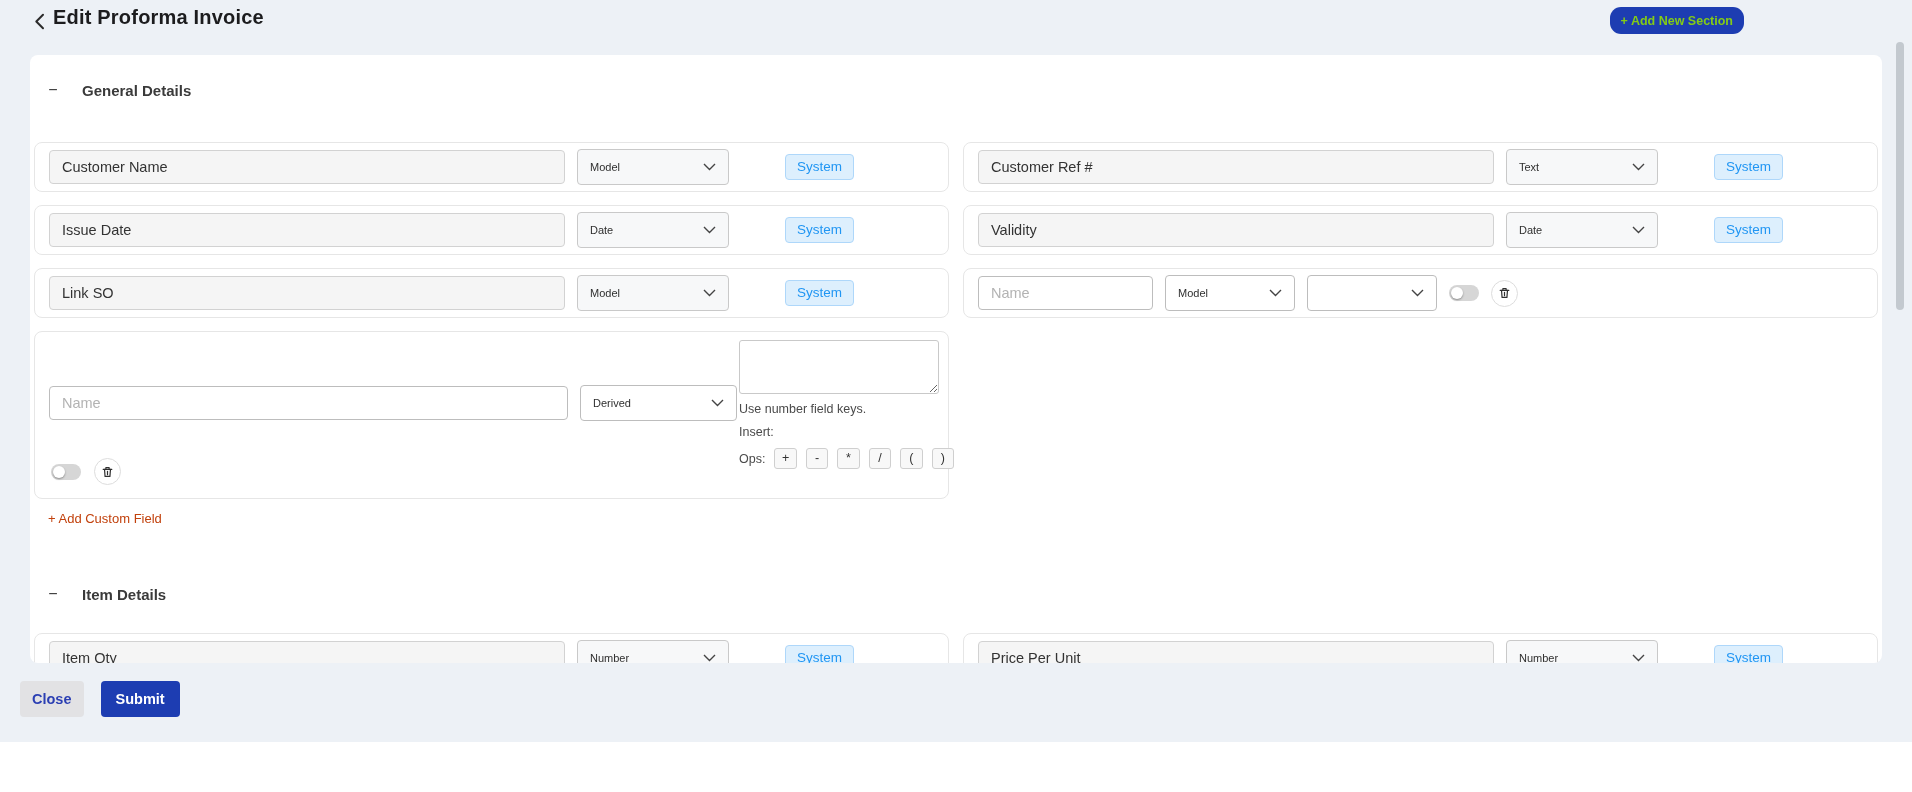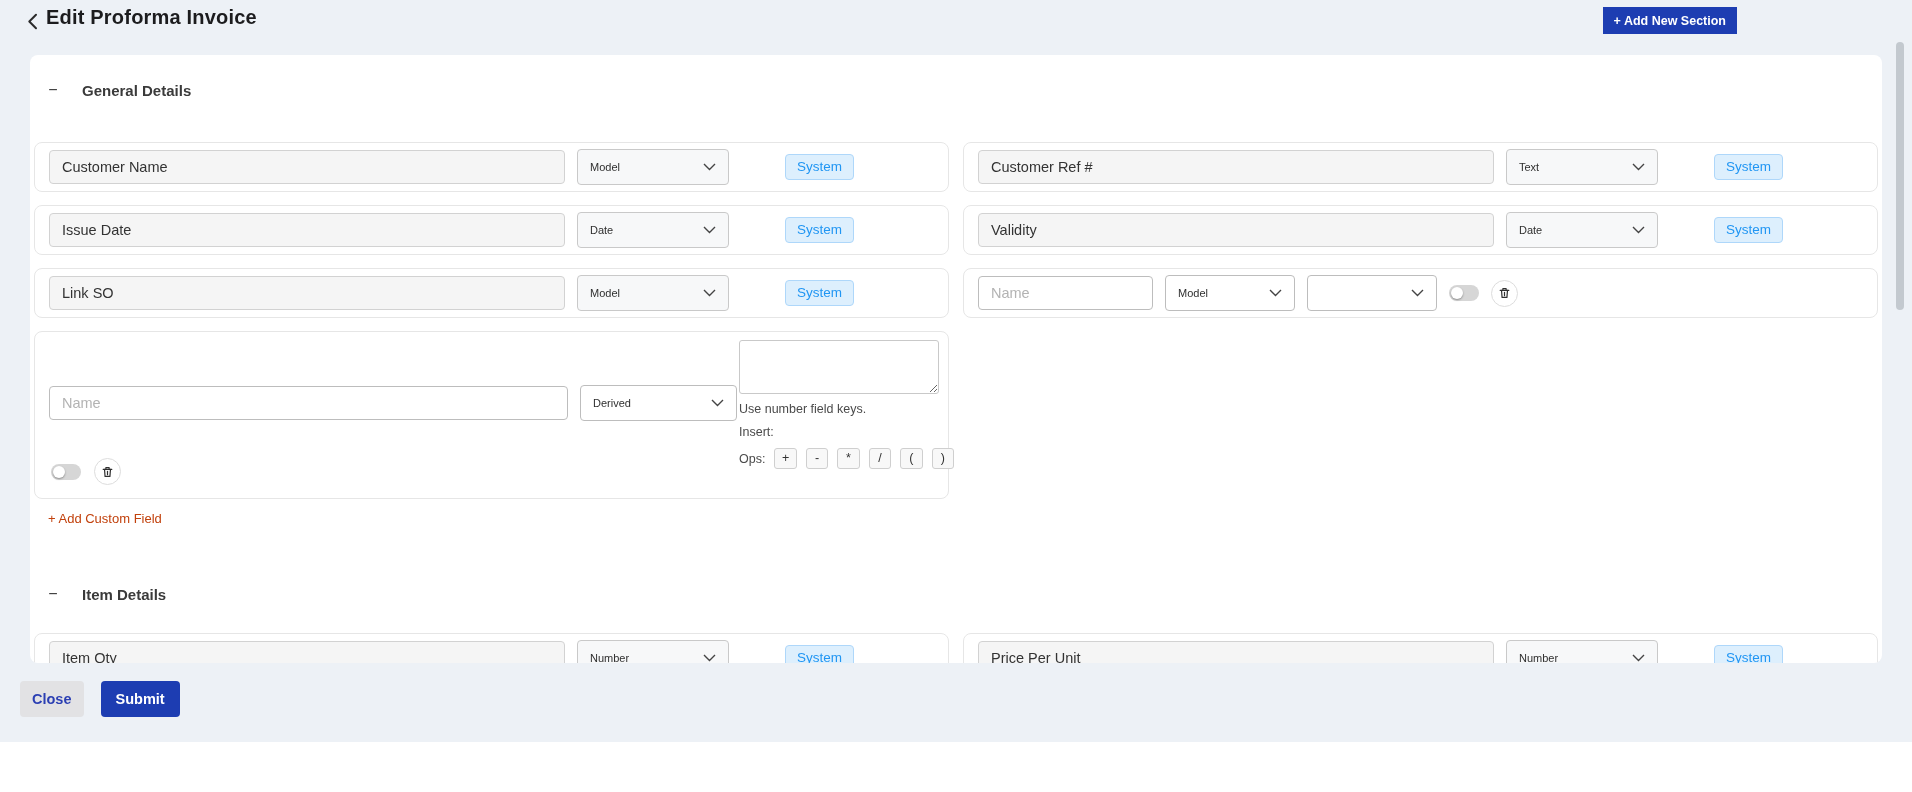--- a/index.html
+++ b/index.html
@@ -9,33 +9,33 @@
     background:#ffffff;
     position:relative;
     overflow:hidden;
     color:#333;
   }
   .app-bg {
     position:absolute; left:0; top:0; width:1912px; height:742px;
     background:#edf1f6;
   }
   
-  .topbar { position:absolute; left:0; top:0; width:1756px; height:44px; }
+  .topbar { position:absolute; left:7px; top:0; width:1756px; height:44px; }
   .back-btn {
     position:absolute; left:20px; top:9px; width:24px; height:24px;
     display:flex; align-items:center; justify-content:center; cursor:pointer;
   }
   .page-title {
     position:absolute; left:46px; top:6px;
     font-size:20px; font-weight:700; color:#1c1c1e; letter-spacing:.2px;
   }
   .add-section-btn {
     position:absolute; right:19px; top:7px; height:27px;
-    background:#1d3db2; color:#ffffff; font-size:12.5px; font-weight:700;
-    border:none; border-radius:0; padding:0 11px; cursor:pointer;
+    background:#1d3db2; color:#84cc16; font-size:12.5px; font-weight:700;
+    border:none; border-radius:11px; padding:0 11px; cursor:pointer;
     display:flex; align-items:center;
   }
   
   .panel {
     position:absolute; left:30px; top:55px; width:1852px; height:608px;
     background:#fff; border-radius:8px; overflow:hidden; padding:0 4px;
   }
   .section-header {
     display:flex; align-items:center; gap:22px;
     margin:26px 0 0 12px; height:18px;

